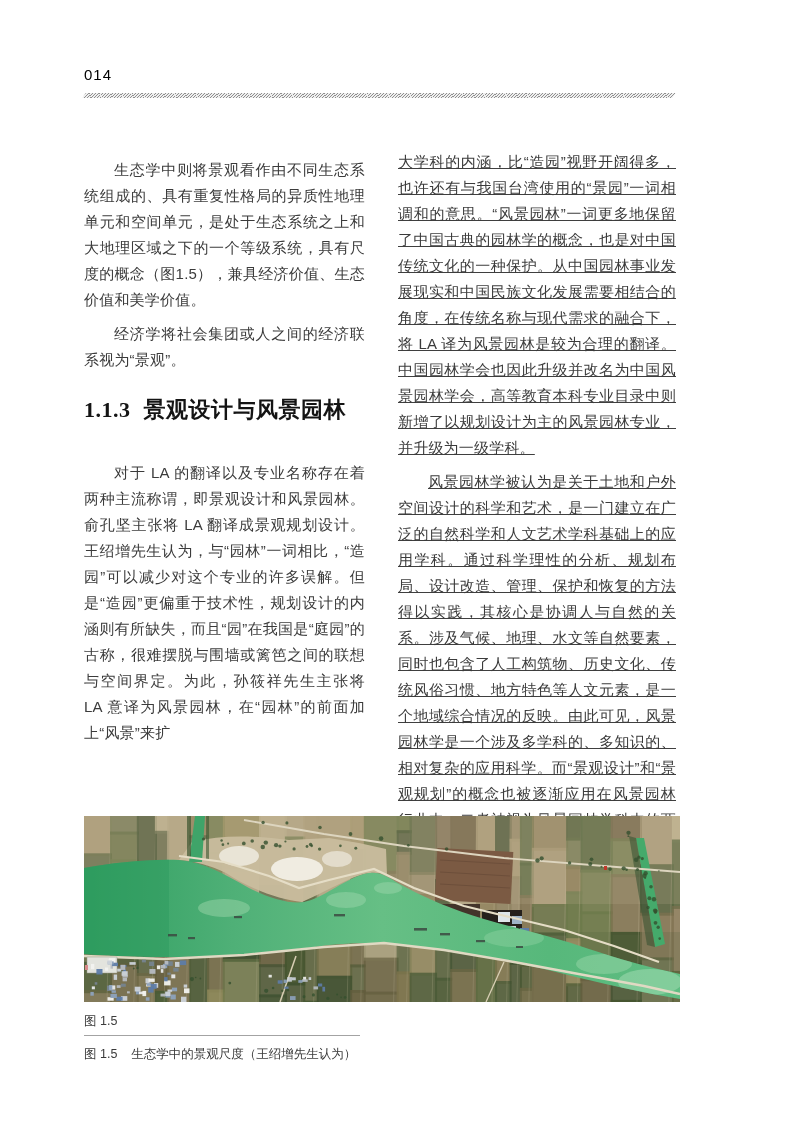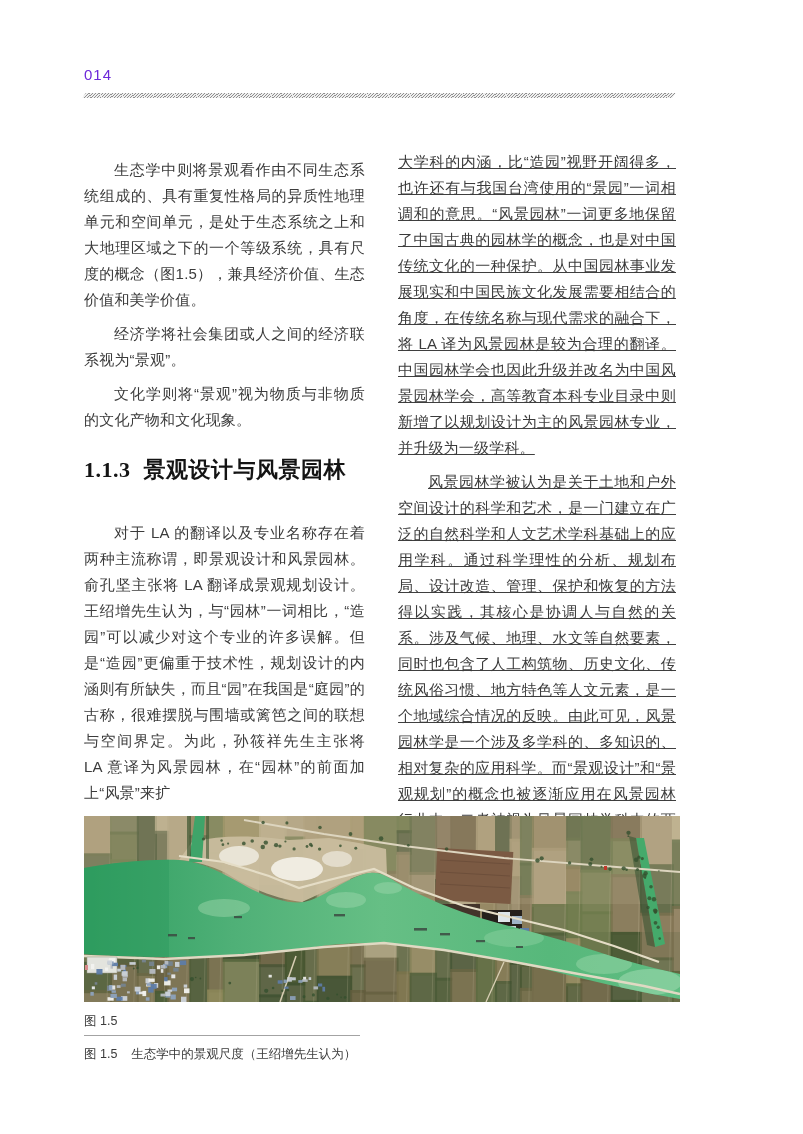--- a/index.html
+++ b/index.html
@@ -1,21 +1,21 @@
 <!DOCTYPE html>
 <html><head>
 <meta charset="utf-8">
 <style>
   html,body{margin:0;padding:0;background:#ffffff;}
   .page{
     position:relative;width:803px;height:1134px;background:#ffffff;overflow:hidden;
     font-family:"Liberation Sans","DejaVu Sans",sans-serif;color:#3f3f3f;
   }
   .page-number{
-    position:absolute;left:84px;top:66px;font-size:15px;color:#6d28d9;letter-spacing:1px;
+    position:absolute;left:84px;top:66px;font-size:15px;color:#000000;letter-spacing:1px;
   }
   .hatch-rule{
     position:absolute;left:84px;top:93px;width:590px;height:5px;
     background:repeating-linear-gradient(115deg,#8f8f8f 0,#8f8f8f 1px,#efefef 1px,#efefef 3px);
     transform:skewX(-35deg);
   }
   .columns{
     position:absolute;left:84px;top:149px;width:592px;display:flex;gap:33px;
   }
   .col{width:281px;}
@@ -50,21 +50,20 @@
 
 <div class="page">
 
   <div class="page-number">014</div>
   <div class="hatch-rule"></div>
 
   <div class="columns">
     <div class="col left">
       <p class="indent">生态学中则将景观看作由不同生态系统组成的、具有重复性格局的异质性地理单元和空间单元，是处于生态系统之上和大地理区域之下的一个等级系统，具有尺度的概念（图1.5），兼具经济价值、生态价值和美学价值。</p>
       <p class="indent">经济学将社会集团或人之间的经济联系视为“景观”。</p>
-      <p class="indent">文化学则将“景观”视为物质与非物质的文化产物和文化现象。</p>
       <h2 class="section-heading"><span class="num">1.1.3</span><span>景观设计与风景园林</span></h2>
       <p class="indent">对于 LA 的翻译以及专业名称存在着两种主流称谓，即景观设计和风景园林。俞孔坚主张将 LA 翻译成景观规划设计。王绍增先生认为，与“园林”一词相比，“造园”可以减少对这个专业的许多误解。但是“造园”更偏重于技术性，规划设计的内涵则有所缺失，而且“园”在我国是“庭园”的古称，很难摆脱与围墙或篱笆之间的联想与空间界定。为此，孙筱祥先生主张将 LA 意译为风景园林，在“园林”的前面加上“风景”来扩</p>
     </div>
     <div class="col right">
       <p>大学科的内涵，比“造园”视野开阔得多，也许还有与我国台湾使用的“景园”一词相调和的意思。“风景园林”一词更多地保留了中国古典的园林学的概念，也是对中国传统文化的一种保护。从中国园林事业发展现实和中国民族文化发展需要相结合的角度，在传统名称与现代需求的融合下，将 LA 译为风景园林是较为合理的翻译。中国园林学会也因此升级并改名为中国风景园林学会，高等教育本科专业目录中则新增了以规划设计为主的风景园林专业，并升级为一级学科。</p>
       <p class="indent">风景园林学被认为是关于土地和户外空间设计的科学和艺术，是一门建立在广泛的自然科学和人文艺术学科基础上的应用学科。通过科学理性的分析、规划布局、设计改造、管理、保护和恢复的方法得以实践，其核心是协调人与自然的关系。涉及气候、地理、水文等自然要素，同时也包含了人工构筑物、历史文化、传统风俗习惯、地方特色等人文元素，是一个地域综合情况的反映。由此可见，风景园林学是一个涉及多学科的、多知识的、相对复杂的应用科学。而“景观设计”和“景观规划”的概念也被逐渐应用在风景园林行业中，二者被视为风景园林学科内的两个分支领域或工作阶段。</p>
     </div>
   </div>
 
   <figure class="satellite" aria-label="卫星航拍图：绿色河流穿过农田与村庄">

